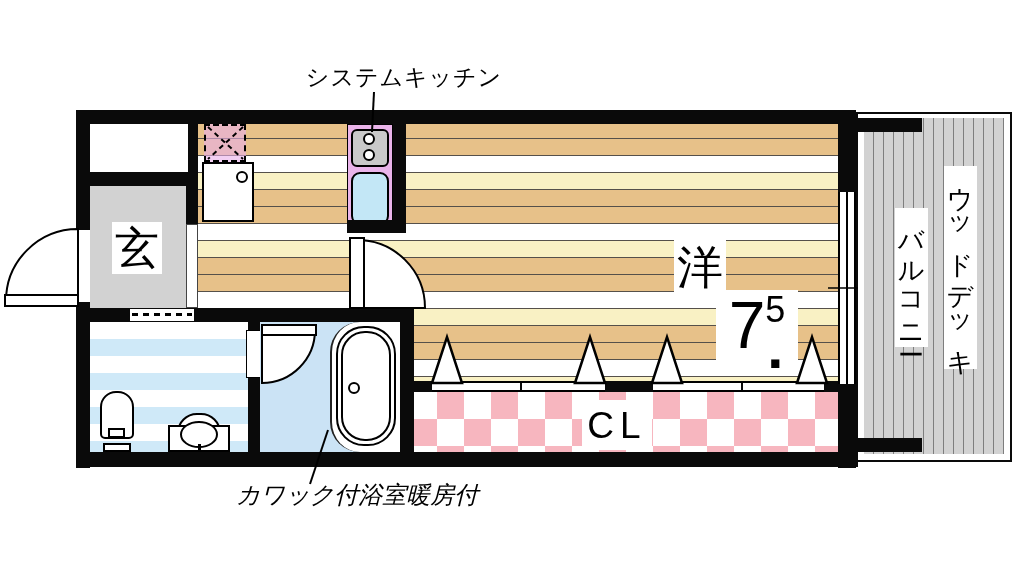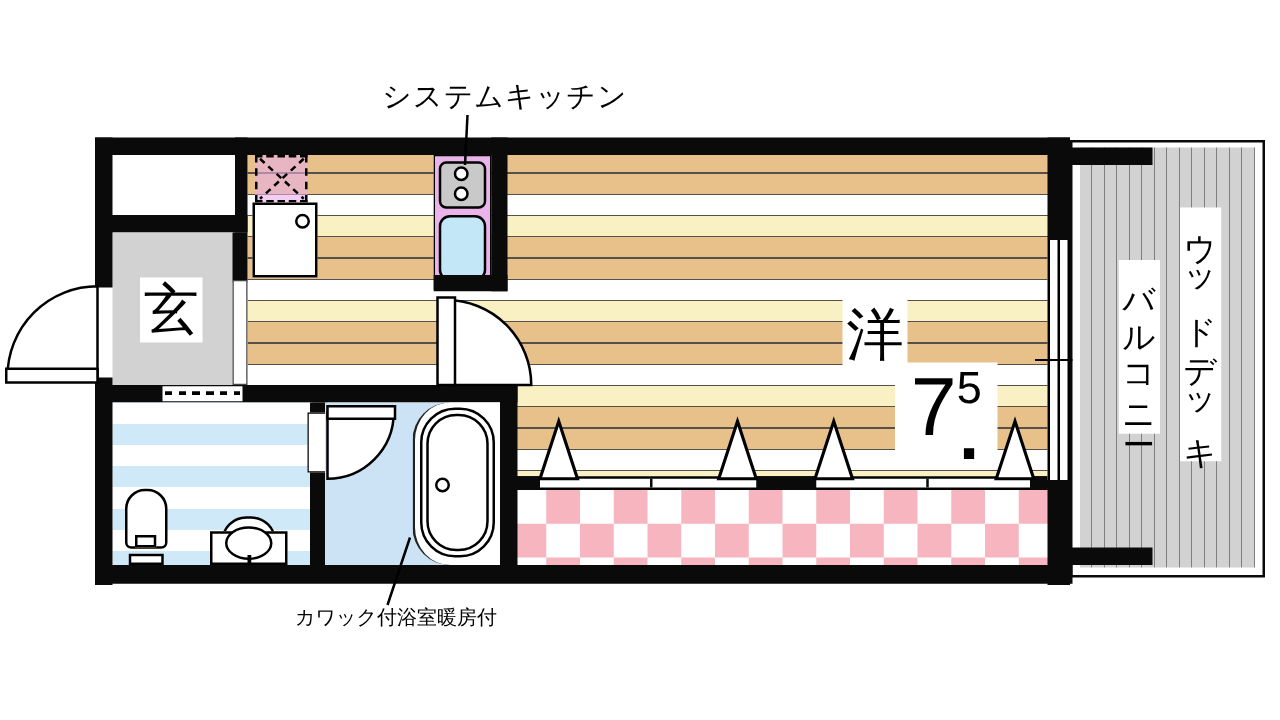--- a/index.html
+++ b/index.html
@@ -106,21 +106,22 @@
   <div class="label nobg" style="left:304px;top:62px;width:200px;height:30px;font-size:23px;letter-spacing:1px;">システムキッチン</div>
   <div class="label" style="left:112px;top:222px;width:50px;height:52px;font-size:44px;">玄</div>
   <div class="label" style="left:674px;top:240px;width:52px;height:54px;font-size:46px;">洋</div>
   <div class="label" style="left:716px;top:290px;width:82px;height:74px;align-items:flex-start;padding:4px 2px;">
     <span style="font-size:66px;line-height:62px;">7</span>
     <span style="display:flex;flex-direction:column;align-items:center;height:62px;justify-content:space-between;">
       <span style="font-size:36px;line-height:32px;">5</span>
       <span style="font-size:58px;line-height:16px;font-weight:bold;">.</span>
     </span>
   </div>
-  <div class="label nobg" style="left:236px;top:480px;width:330px;height:30px;font-size:16px;justify-content:flex-start;">カワック付浴室暖房付</div>
+  <div class="label" style="left:582px;top:400px;width:70px;height:50px;font-size:37px;letter-spacing:6px;">CL</div>
+  <div class="label nobg" style="left:236px;top:480px;width:330px;height:30px;font-size:24px;justify-content:flex-start;font-style:italic;">カワック付浴室暖房付</div>
 
   <svg class="overlay" width="1024" height="576" viewBox="0 0 1024 576">
 
     <path d="M 78 229 A 72 72 0 0 0 6 301 L 78 301 Z" fill="#ffffff" stroke="#000" stroke-width="2"></path>
     <rect x="5" y="295" width="73" height="11" fill="#ffffff" stroke="#000" stroke-width="2"></rect>
 
     <path d="M 357 240 A 68 68 0 0 1 425 308 L 357 308 Z" fill="#ffffff" stroke="#000" stroke-width="2"></path>
     <rect x="350" y="238" width="14" height="70" fill="#ffffff" stroke="#000" stroke-width="2"></rect>
 
     <path d="M 315 330 A 53 53 0 0 1 262 383 L 262 330 Z" fill="#ffffff" stroke="#000" stroke-width="2"></path>

